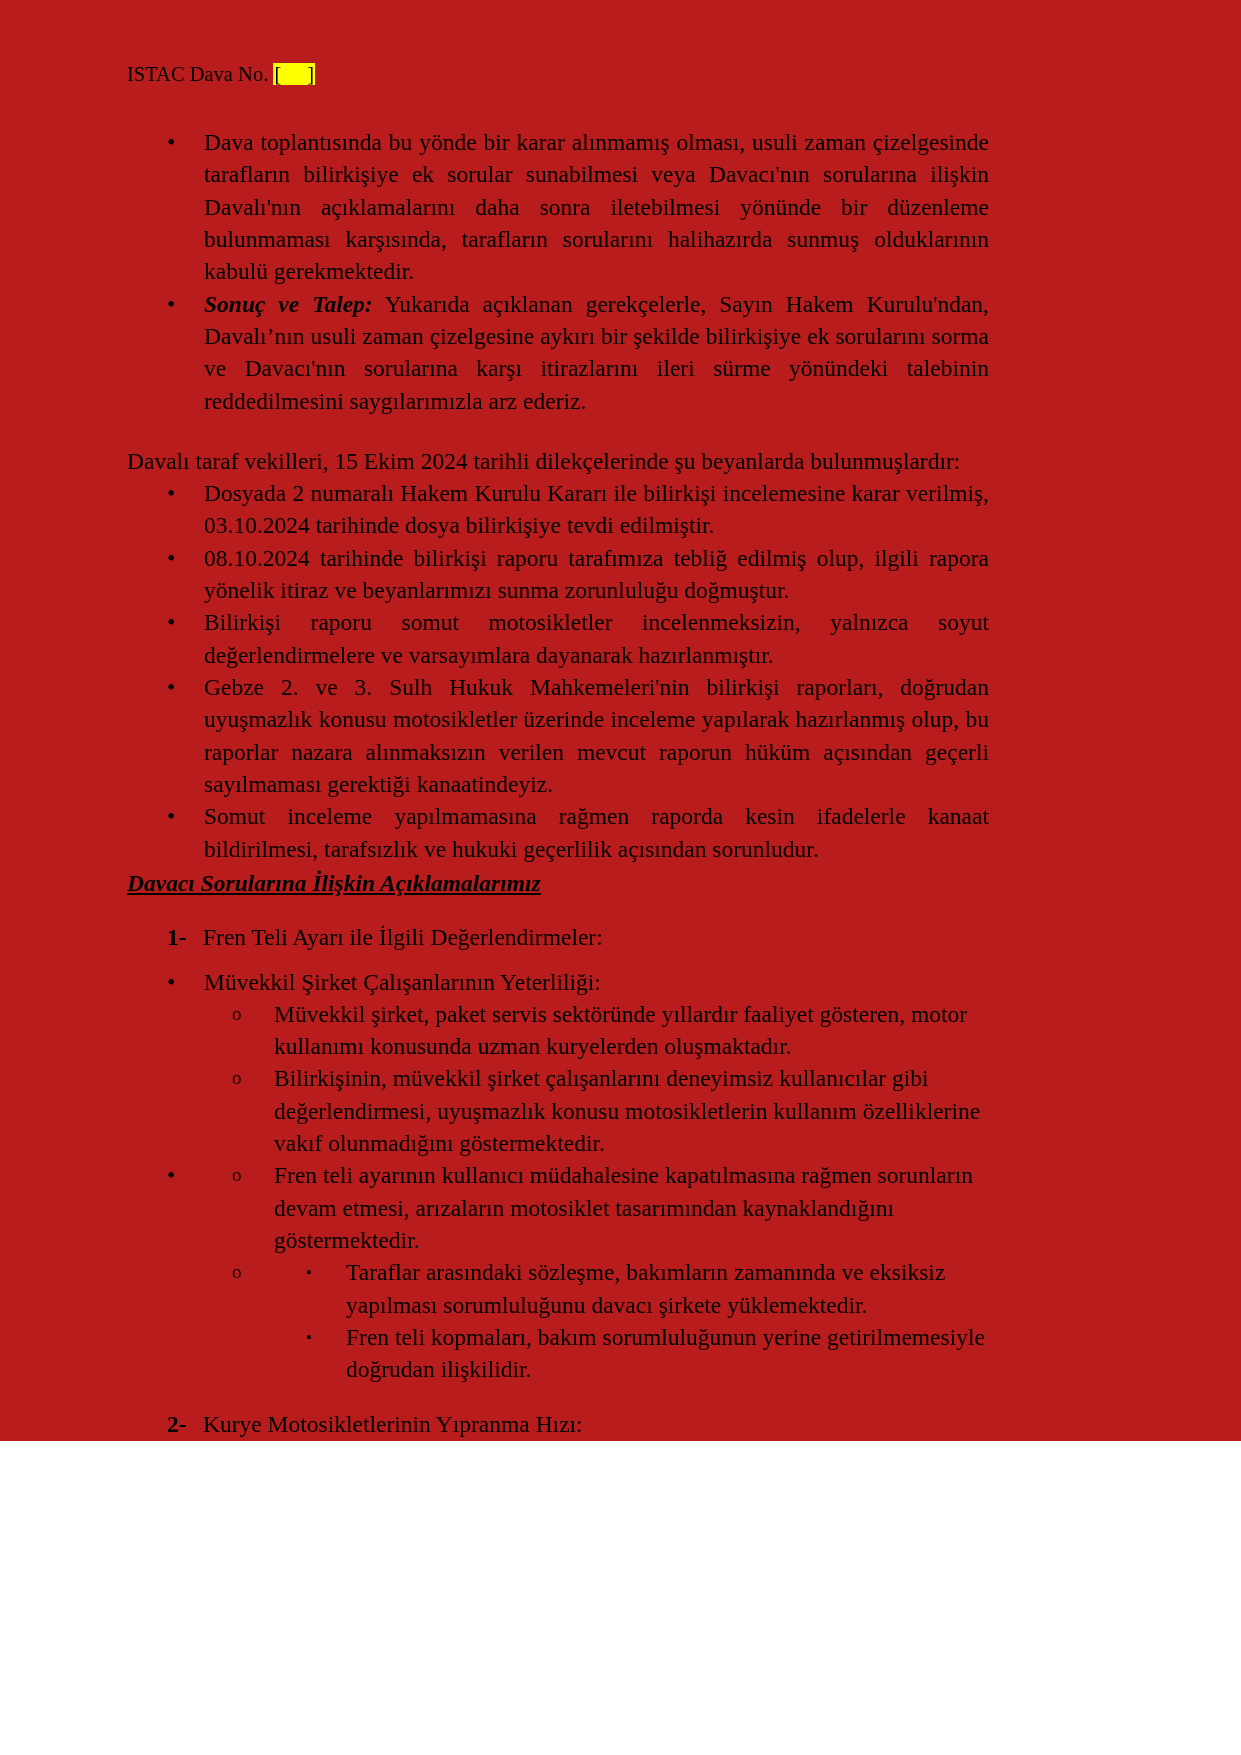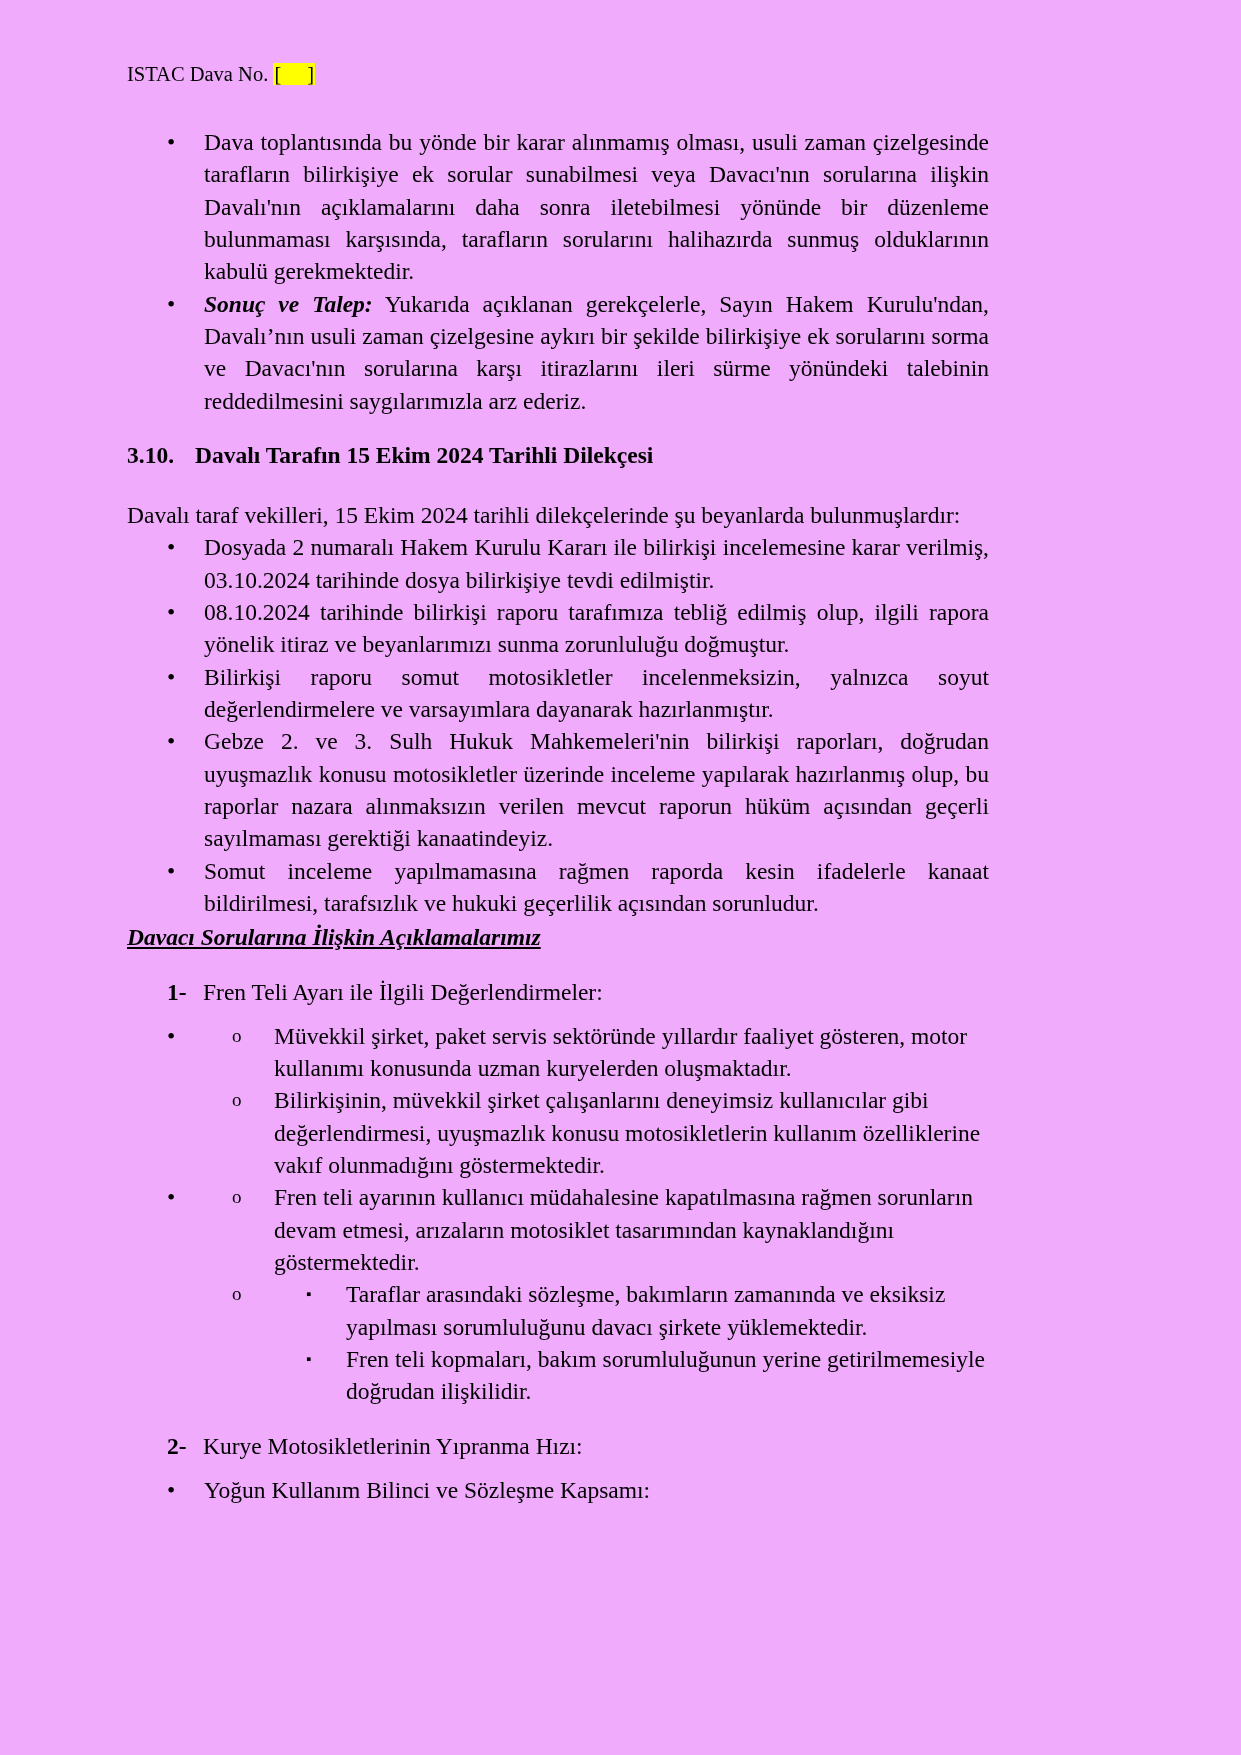--- a/index.html
+++ b/index.html
@@ -8,23 +8,23 @@
     padding: 0;
     background: #ffffff;
   }
   body {
     font-family: "Liberation Serif", "DejaVu Serif", serif;
     color: #000000;
   }
   .page {
     position: relative;
     width: 1241px;
-    height: 1755px;
+    height: 1441px;
     margin: 0 auto;
-    background: #f0abfc;
+    background: #b91c1c;
     box-sizing: border-box;
     overflow: hidden;
   }
 
   
   .header {
     position: absolute;
     top: 62px;
     left: 127px;
     font-size: 20.5px;
@@ -180,24 +180,20 @@
       <li>
         <span class="bullet">•</span>
         <div class="txt-just">Dava toplantısında bu yönde bir karar alınmamış olması, usuli zaman çizelgesinde tarafların bilirkişiye ek sorular sunabilmesi veya Davacı'nın sorularına ilişkin Davalı'nın açıklamalarını daha sonra iletebilmesi yönünde bir düzenleme bulunmaması karşısında, tarafların sorularını halihazırda sunmuş olduklarının kabulü gerekmektedir.</div>
       </li>
       <li>
         <span class="bullet">•</span>
         <div class="txt-just"><span class="bi">Sonuç ve Talep:</span><span> Yukarıda açıklanan gerekçelerle, Sayın Hakem Kurulu'ndan, Davalı’nın usuli zaman çizelgesine aykırı bir şekilde bilirkişiye ek sorularını sorma ve Davacı'nın sorularına karşı itirazlarını ileri sürme yönündeki talebinin reddedilmesini saygılarımızla arz ederiz.</span></div>
       </li>
     </ul>
 
-    <div class="heading-num">
-      <span class="num">3.10.</span>
-      <span class="txt">Davalı Tarafın 15 Ekim 2024 Tarihli Dilekçesi</span>
-    </div>
 
     <p class="para intro-para">Davalı taraf vekilleri, 15 Ekim 2024 tarihli dilekçelerinde şu beyanlarda bulunmuşlardır:</p>
 
     <ul class="lvl1">
       <li>
         <span class="bullet">•</span>
         <div class="txt-just">Dosyada 2 numaralı Hakem Kurulu Kararı ile bilirkişi incelemesine karar verilmiş, 03.10.2024 tarihinde dosya bilirkişiye tevdi edilmiştir.</div>
       </li>
       <li>
         <span class="bullet">•</span>
@@ -221,20 +217,21 @@
 
     <div class="numitem">
       <span class="n">1-</span>
       <span class="t">Fren Teli Ayarı ile İlgili Değerlendirmeler:</span>
     </div>
     <div class="spacer-sm"></div>
 
     <ul class="lvl1">
       <li>
         <span class="bullet">•</span>
+        <div class="txt-left">Müvekkil Şirket Çalışanlarının Yeterliliği:</div>
         <ul class="lvl2">
           <li>
             <span class="bullet">o</span>
             <div class="txt-left">Müvekkil şirket, paket servis sektöründe yıllardır faaliyet gösteren, motor kullanımı konusunda uzman kuryelerden oluşmaktadır.</div>
           </li>
           <li>
             <span class="bullet">o</span>
             <div class="txt-left">Bilirkişinin, müvekkil şirket çalışanlarını deneyimsiz kullanıcılar gibi değerlendirmesi, uyuşmazlık konusu motosikletlerin kullanım özelliklerine vakıf olunmadığını göstermektedir.</div>
           </li>
         </ul>

